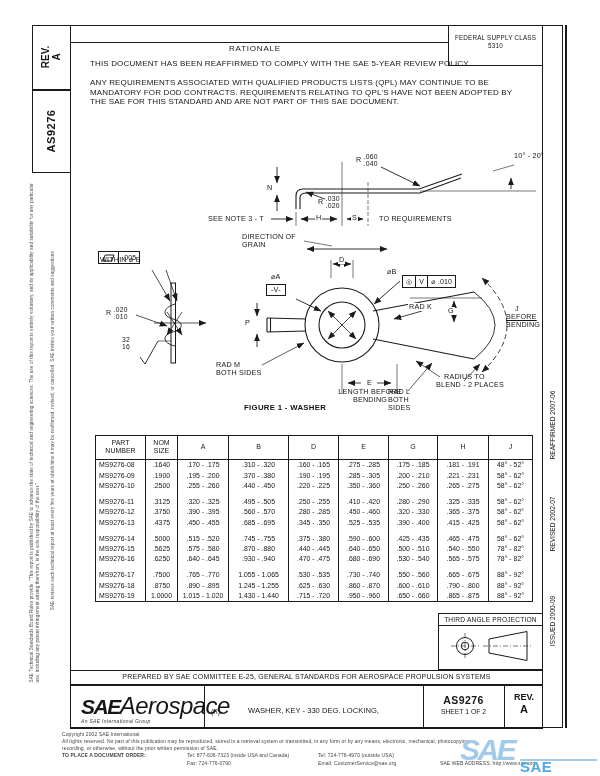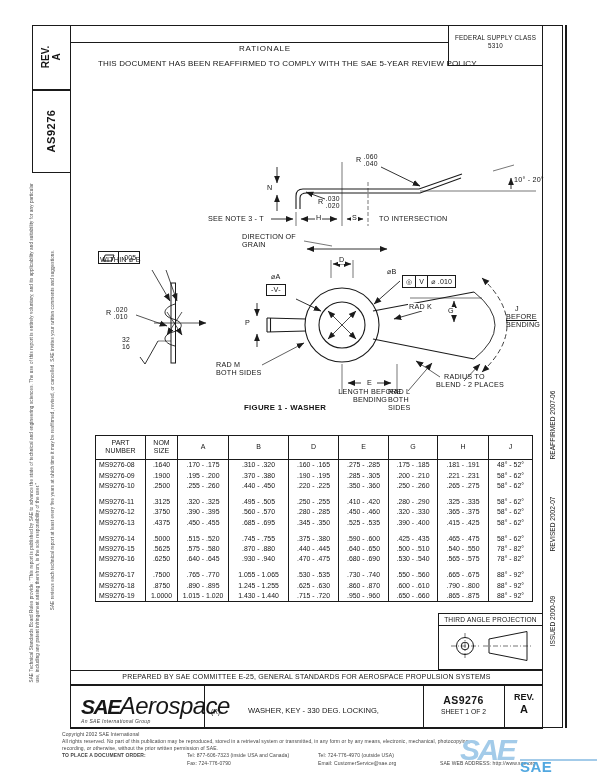--- a/index.html
+++ b/index.html
@@ -5,26 +5,26 @@
   html,body{margin:0;padding:0;background:#d9d9d9;}
   .page{position:relative;width:600px;height:776px;background:#ffffff;overflow:hidden;
         font-family:"Liberation Sans","DejaVu Sans",sans-serif;color:#161616;}
   .box{position:absolute;border:1.6px solid #1a1a1a;box-sizing:border-box;}
   .hline{position:absolute;background:#1a1a1a;height:1.4px;}
   .vline{position:absolute;background:#1a1a1a;width:1.4px;}
   .vrot{position:absolute;white-space:nowrap;transform:translate(-50%,-50%) rotate(-90deg);}
   .marginrot{position:absolute;transform:translate(-50%,-50%) rotate(-90deg);
              font-size:4.6px;line-height:5.9px;color:#4a4a4a;letter-spacing:.1px;}
   
-  .rationale{position:absolute;left:76px;top:44px;width:378px;text-align:center;
+  .rationale{position:absolute;left:66px;top:44px;width:378px;text-align:center;
              font-size:8px;letter-spacing:.8px;}
   .fsc{position:absolute;left:448px;top:25px;width:95px;height:41px;border:1.6px solid #1a1a1a;
        box-sizing:border-box;text-align:center;font-size:6.3px;line-height:8px;padding-top:8px;letter-spacing:.2px;}
   .paras{position:absolute;left:90px;top:59px;width:428px;font-size:8px;line-height:9.8px;letter-spacing:.15px;}
-  .paras p{margin:0 0 9px 8px;}
+  .paras p{margin:0 0 9px 0;}
   
   .fig{position:absolute;left:70px;top:152px;width:473px;height:273px;}
   .fl{position:absolute;font-size:7.2px;line-height:8px;letter-spacing:.2px;white-space:nowrap;color:#141414;}
   .bgw{background:#fff;padding:0 1px;}
   .stack{display:inline-block;vertical-align:middle;}
   .stack span{display:block;font-size:6.8px;line-height:7px;}
   .datumbox{border:1.2px solid #1a1a1a;padding:1px 4px;font-size:7.2px;background:#fff;}
   .fcf{display:flex;border:1.2px solid #1a1a1a;background:#fff;align-items:stretch;}
   .fcf span{padding:1px 3px;font-size:7px;line-height:9px;}
   .fcf span + span{border-left:1.2px solid #1a1a1a;}
@@ -94,20 +94,21 @@
   <div class="vrot" style="left:552px;top:621px;font-size:6.6px;">ISSUED 2000-09</div>
 
   <div class="hline" style="left:70px;top:41.5px;width:378px;"></div>
   <div class="fsc">
     <span style="display:block;">FEDERAL SUPPLY CLASS</span>
     <span style="display:block;">5310</span>
   </div>
   <div class="rationale">RATIONALE</div>
   <div class="paras">
     <p>THIS DOCUMENT HAS BEEN REAFFIRMED TO COMPLY WITH THE SAE 5-YEAR REVIEW POLICY.</p>
+    <p>ANY REQUIREMENTS ASSOCIATED WITH QUALIFIED PRODUCTS LISTS (QPL) MAY CONTINUE TO BE MANDATORY FOR DOD CONTRACTS. REQUIREMENTS RELATING TO QPL'S HAVE NOT BEEN ADOPTED BY THE SAE FOR THIS STANDARD AND ARE NOT PART OF THIS SAE DOCUMENT.</p>
   </div>
 
   <div class="fig">
     <svg width="473" height="273" viewBox="0 0 473 273" style="position:absolute;left:0;top:0;">
       <defs>
         <marker id="ar" markerWidth="9" markerHeight="9" refX="7.3" refY="4" orient="auto-start-reverse" markerUnits="userSpaceOnUse">
           <path d="M0,1 L7.6,4 L0,7 Z" fill="#1b1b1b"></path>
         </marker>
       </defs>
       <g stroke="#1b1b1b" fill="none" stroke-width="1.1">
@@ -193,30 +194,30 @@
         </g>
         <polyline points="70,205 75,212 88,189" stroke-width="0.9"></polyline>
         <line x1="88" y1="189" x2="101" y2="189" stroke-width="0.6"></line>
       </g>
     </svg>
 
     <span class="fl" style="left:286px;top:1px;">
       <span>R</span>
       <span class="stack"><span>.060</span><span>.040</span></span>
     </span>
-    <span class="fl" style="left:444px;top:24px;">10° - 20°</span>
+    <span class="fl" style="left:444px;top:0;">10° - 20°</span>
     <span class="fl" style="left:197px;top:32px;">N</span>
     <span class="fl" style="left:248px;top:43px;">
       <span>R</span>
       <span class="stack"><span>.030</span><span>.020</span></span>
     </span>
     <span class="fl" style="left:138px;top:63px;">SEE NOTE 3 - T</span>
     <span class="fl bgw" style="left:245px;top:61.5px;">H</span>
     <span class="fl bgw" style="left:281px;top:61.5px;">S</span>
-    <span class="fl" style="left:309px;top:63px;">TO INTERSECTION</span>
+    <span class="fl" style="left:309px;top:63px;">TO REQUIREMENTS</span>
     <span class="fl" style="left:172px;top:81px;line-height:7.8px;">
       <span style="display:block;">DIRECTION OF</span>
       <span style="display:block;">GRAIN</span>
     </span>
     <span class="fl" style="left:201px;top:121px;">⌀A</span>
     <span class="fl datumbox" style="left:196px;top:132px;">-V-</span>
     <span class="fl" style="left:317px;top:116px;">⌀B</span>
     <span class="fl fcf" style="left:332px;top:123px;">
       <span>◎</span>
       <span>V</span>

